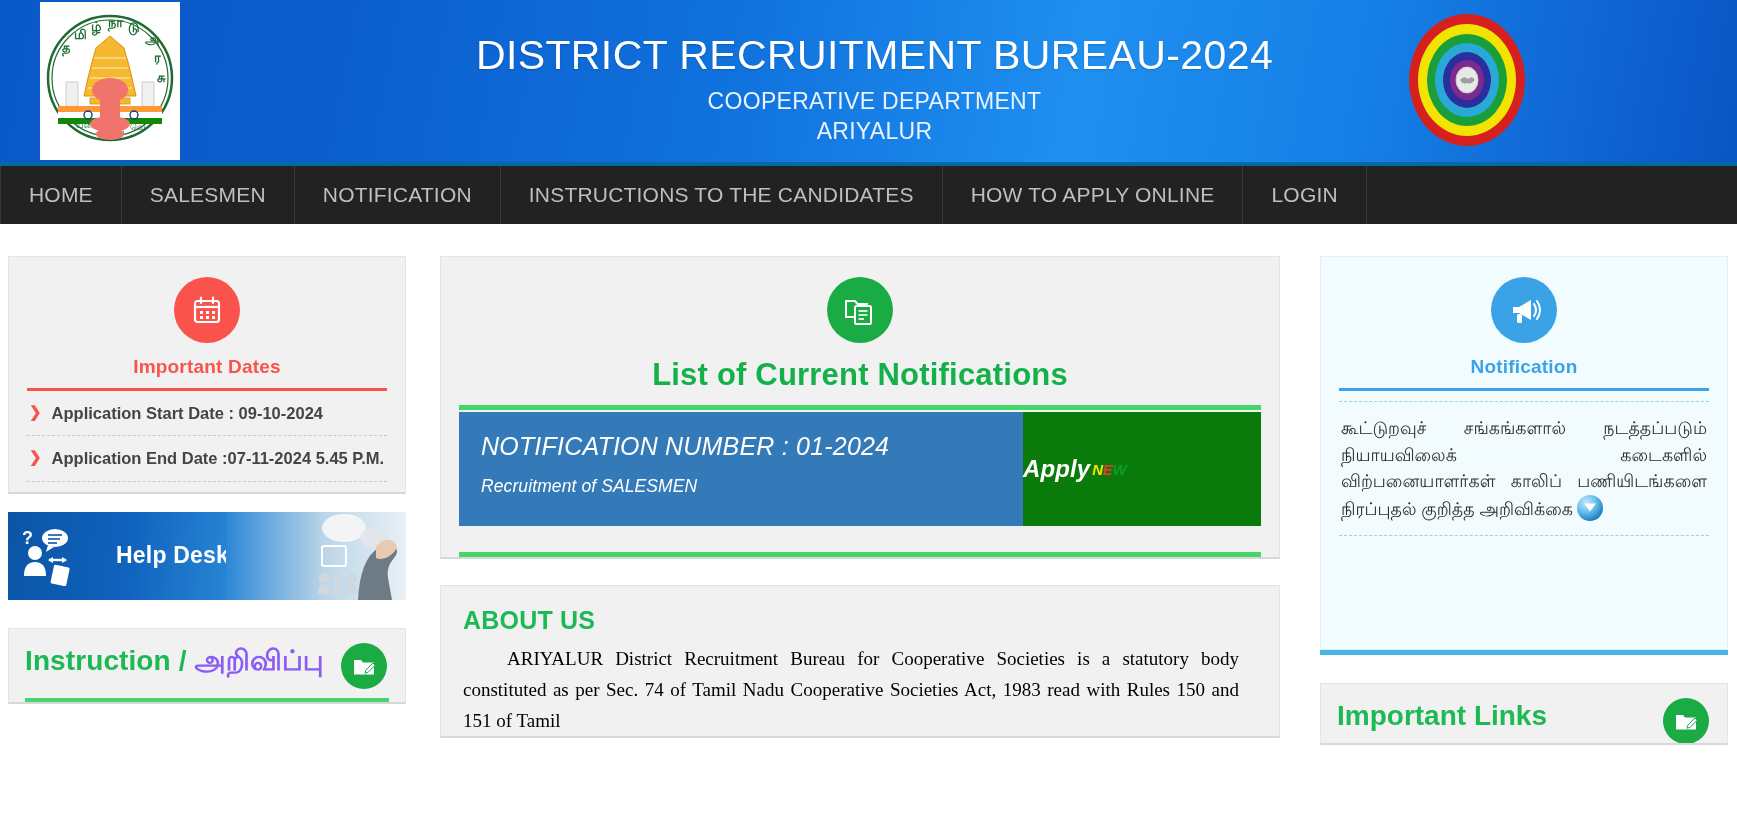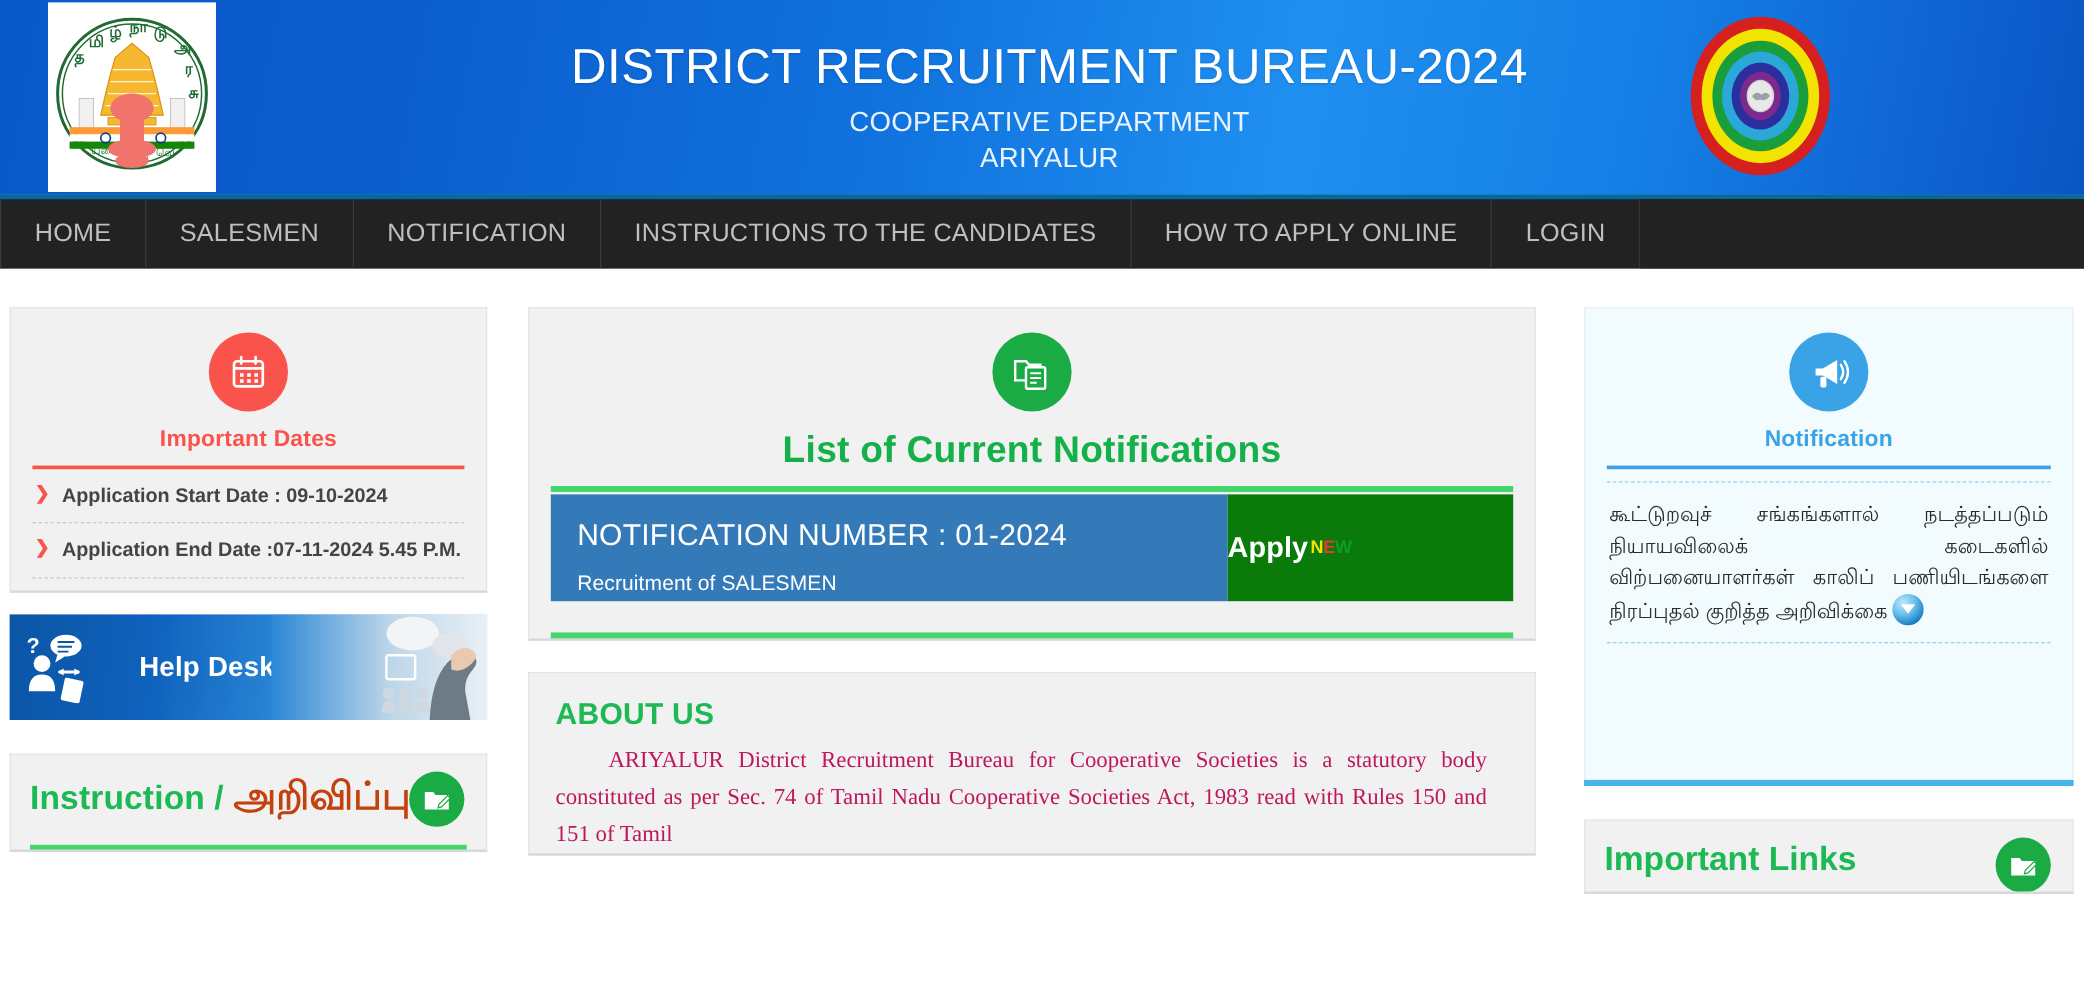--- a/index.html
+++ b/index.html
@@ -205,21 +205,21 @@
   .instr-title {
     font-size: 28px;
     font-weight: bold;
     color: #1db954;
     letter-spacing: 0.1px;
     padding-bottom: 8px;
     display: flex;
     align-items: baseline;
     gap: 8px;
   }
-  .instr-tamil { font-size: 32px; font-weight: bold; color: #c2410c; }
+  .instr-tamil { font-size: 28px; font-weight: bold; color: #8b5cf6; }
   .instr-badge {
     position: absolute;
     right: 18px; top: 14px;
     width: 46px; height: 46px;
     border-radius: 50%;
     background: #1aab45;
     display: flex; align-items: center; justify-content: center;
   }
 
   
@@ -230,22 +230,23 @@
     font-weight: bold;
     color: #14b04a;
     margin-top: 14px;
     letter-spacing: 0.2px;
   }
   .notif-rule { height: 5px; background: #45d66b; margin-top: 12px; }
 
   .notif-row {
     display: flex;
     width: 100%;
-    height: 89px;
+    height: 114px;
     margin-top: 2px;
+    font-style: italic;
   }
   .notif-info {
     flex: 1;
     background: #3479b8;
     padding: 20px 22px 0 22px;
     color: #ffffff;
   }
   .notif-num { font-size: 25px; font-weight: 400; letter-spacing: 0.2px; }
   .notif-desc { font-size: 17.5px; margin-top: 15px; letter-spacing: 0.1px; }
   .apply-btn {
@@ -275,21 +276,21 @@
   .about-title {
     font-size: 25px;
     font-weight: bold;
     color: #1db954;
     letter-spacing: 0.2px;
   }
   .about-body {
     margin-top: 9px;
     font-size: 19px;
     line-height: 1.62;
-    color: #be185d;
+    color: #000000;
     text-align: justify;
     text-indent: 44px;
     font-family: "Liberation Serif", serif;
   }
 
   
   .rnotif-card {
     background: #f2fbfd;
     border: 1px solid #e2eff3;
     padding: 18px 18px 0 18px;

